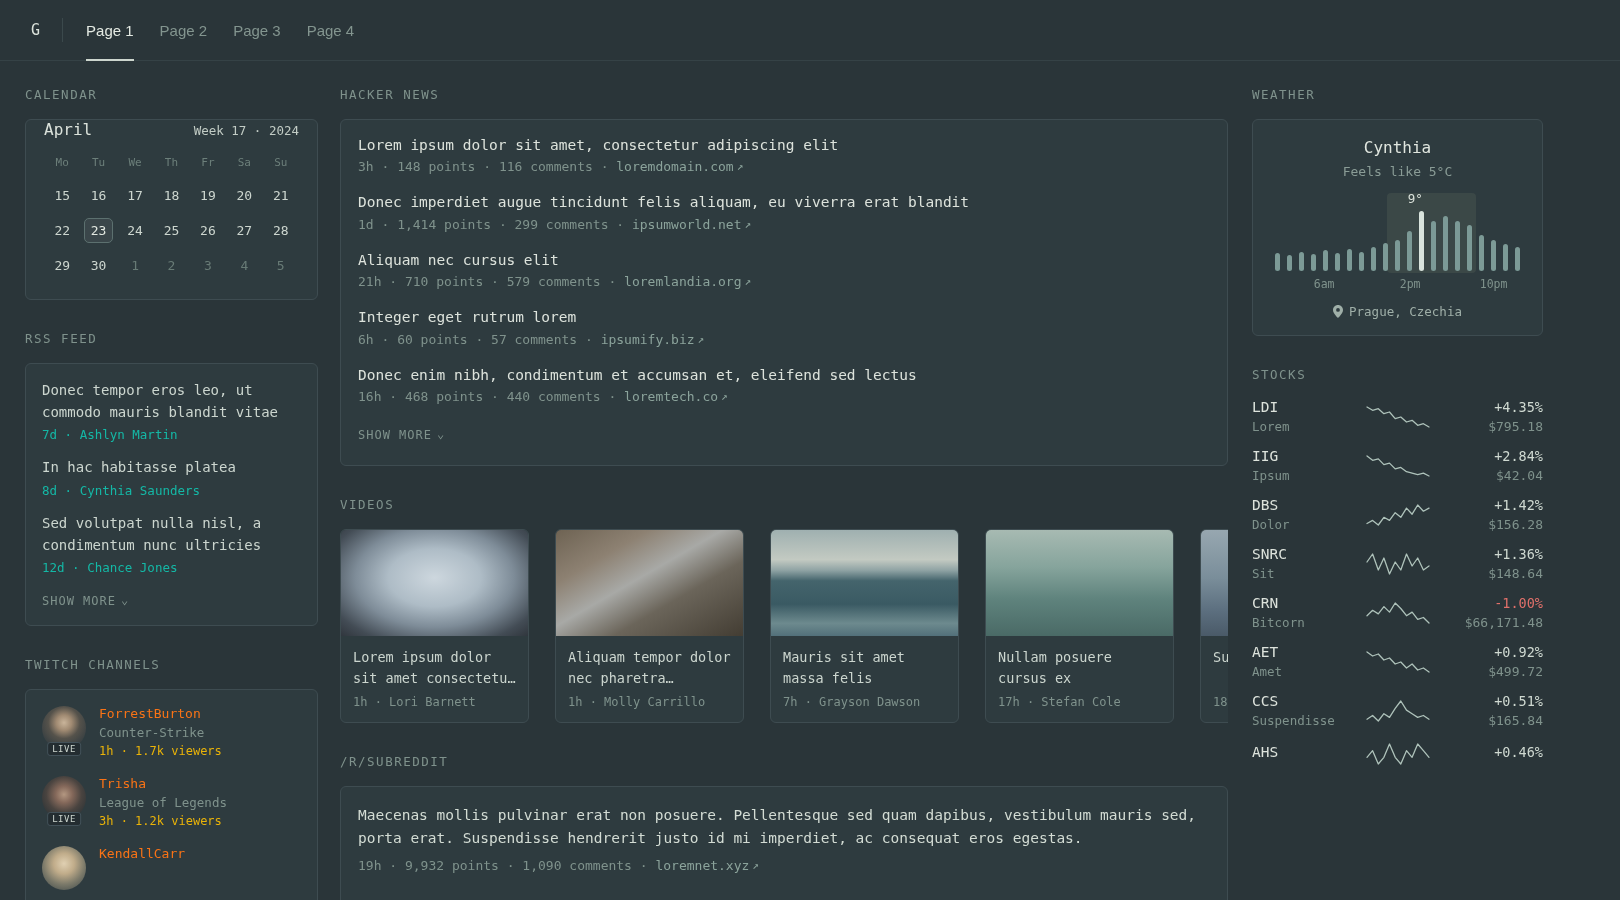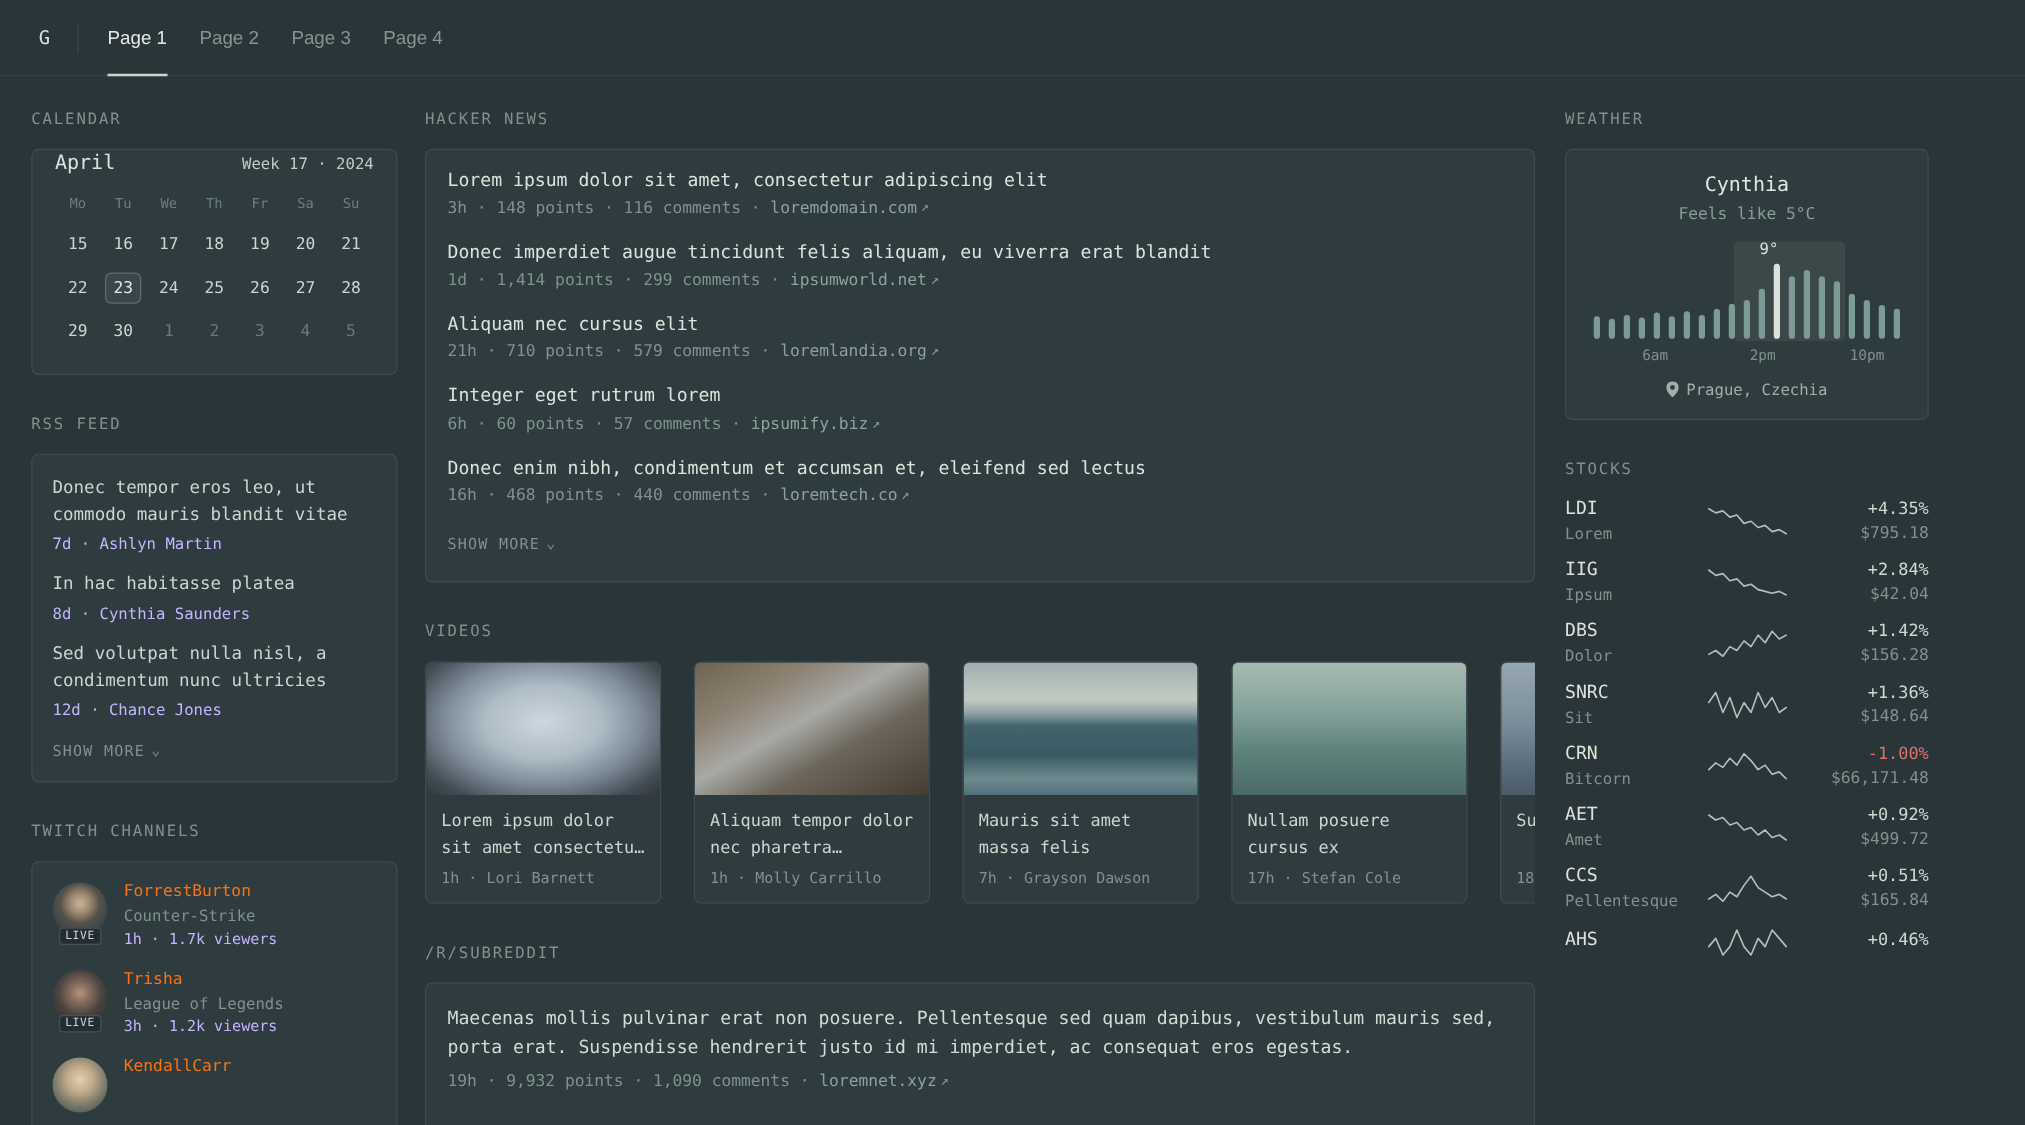--- a/index.html
+++ b/index.html
@@ -39,32 +39,32 @@
   .cal-dow{font-size:11px;color:#6c7f7a;padding:7px 0 9px;}
   .cal-day{font-size:13px;color:#cdd6cf;padding:5px 0;cursor:default;}
   .cal-day span{display:inline-block;padding:4px 6px;border:1px solid transparent;border-radius:5px;min-width:24px;}
   .cal-day.outside{color:#687b76;}
   .cal-day.current span{background:rgba(255,255,255,0.06);border-color:#5c706f;color:#e2e8e1;}
 
   
   .rss-card{padding:16px 16px 16px;}
   .rss-item{margin-bottom:15px;cursor:pointer;}
   .rss-title{font-size:14px;line-height:1.55;color:#ccd6cf;}
-  .meta{font-size:12.5px;color:#c4b5fd;margin-top:4px;}
+  .meta{font-size:12.5px;color:#14b8a6;margin-top:4px;}
   .show-more{display:inline-block;background:none;border:none;font-family:inherit;font-size:12px;letter-spacing:1px;color:#7f928c;padding:0;cursor:pointer;margin-top:3px;}
   .chev{font-size:12px;margin-left:5px;position:relative;top:-1px;}
 
   
   .twitch-card{padding:16px;min-height:245px;}
   .tw-item{display:flex;align-items:flex-start;margin-bottom:18px;cursor:pointer;}
   .tw-avatar{width:44px;height:44px;border-radius:50%;position:relative;flex:none;margin-right:13px;}
   .tw-live{position:absolute;left:50%;transform:translateX(-50%);bottom:-6px;background:#242d31;border:1px solid #43525a;color:#cdd6cf;font-size:9px;letter-spacing:0.5px;padding:1px 4px;border-radius:3px;white-space:nowrap;margin-top:42px;}
   .tw-name{font-size:13px;color:#f97316;}
   .tw-game{font-size:12.5px;color:#7f928c;margin-top:4px;}
-  .tw-meta{font-size:12px;color:#c4b5fd;margin-top:4px;}
+  .tw-meta{font-size:12px;color:#eab308;margin-top:4px;}
 
   
   .hn-card{padding:17px 17px 22px;}
   .hn-item{margin-bottom:20px;}
   .hn-title{display:block;font-size:14.5px;color:#dde3dc;text-decoration:none;cursor:pointer;line-height:1.2;}
   .hn-meta{font-size:13px;color:#7f928c;margin-top:5px;}
   .domain{color:#8ba39b;text-decoration:none;cursor:pointer;}
   .ext-icon{font-size:11px;margin-left:3px;position:relative;top:-1px;}
 
   
@@ -484,21 +484,21 @@
               </div>
     <div class="stock-right">
       <div class="stock-change">+0.92%</div>
       <div class="stock-price">$499.72</div>
     </div>
   </div>
 
   <div class="stock-row">
     <div class="stock-left">
       <div class="stock-ticker">CCS</div>
-      <div class="stock-name">Pellentesque</div>
+      <div class="stock-name">Suspendisse</div>
     </div>
     <div class="stock-spark">
                 <svg width="64" height="24" viewBox="0 0 64 24">
                   <polyline points="1.0,20.2 6.6,16.5 12.3,22.0 17.9,14.7 23.5,18.4 29.2,9.3 34.8,2.0 40.5,11.1 46.1,14.7 51.7,18.4 57.4,16.5 63.0,20.2" fill="none" stroke="#aec2ba" stroke-width="1.3" stroke-linejoin="round" stroke-linecap="round"></polyline>
                 </svg>
               </div>
     <div class="stock-right">
       <div class="stock-change">+0.51%</div>
       <div class="stock-price">$165.84</div>
     </div>

